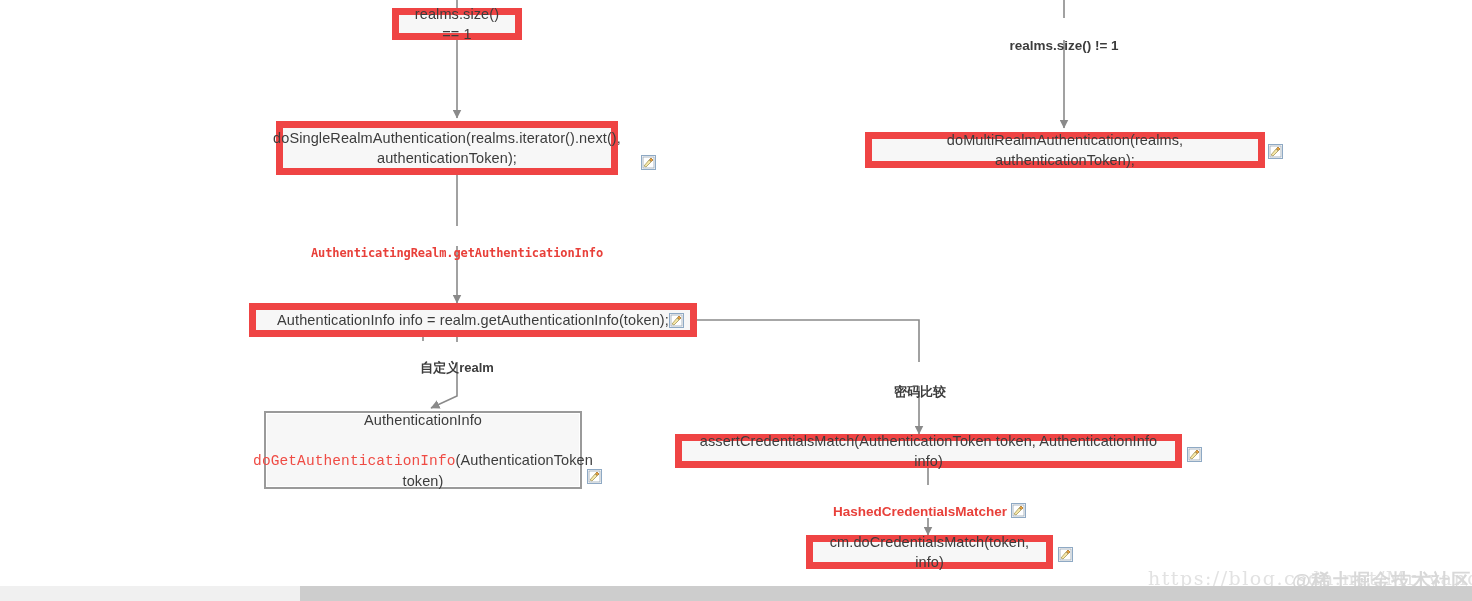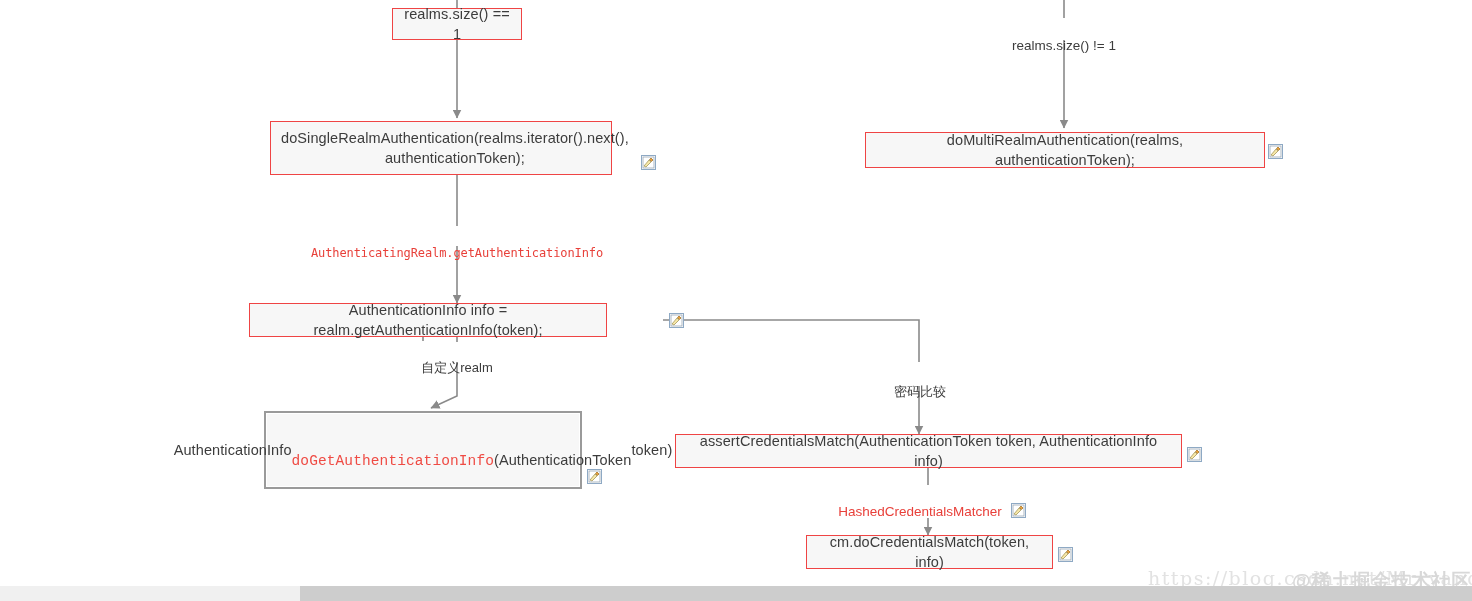--- a/index.html
+++ b/index.html
@@ -28,43 +28,45 @@
     left: 0; top: 0;
     width: 1472px;
     height: 601px;
     pointer-events: none;
   }
 
   .node {
     position: absolute;
     box-sizing: border-box;
     background: #f7f7f7;
-    border: 1px solid #ef4444;
+    border: 7px solid #ef4444;
     display: flex;
     align-items: center;
+    justify-content: center;
     text-align: center;
     font-size: 14.5px;
     line-height: 20px;
     color: #3c3c3c;
     padding: 4px 10px;
     letter-spacing: 0.1px;
     white-space: pre-line;
   }
   .node.thick {
     border: 2px solid #9a9a9a;
     box-shadow: 0 0 0 1px #ffffff inset;
   }
 
   .edge-label {
     position: absolute;
     font-size: 13.5px;
     line-height: 17px;
     color: #3c3c3c;
     text-align: center;
     white-space: pre-line;
+    font-weight: bold;
   }
   .edge-label.red {
     color: #e8403a;
   }
   .edge-label.mono-red {
     color: #e8403a;
     font-family: "DejaVu Sans Mono", "Liberation Mono", monospace;
     font-size: 12px;
     letter-spacing: -0.1px;
   }
@@ -160,21 +162,21 @@
   </svg>
 
   <div class="node" style="left:392px; top:8px; width:130px; height:32px;">
     <span>realms.size() == 1</span>
   </div>
 
   <div class="edge-label" style="left:964px; top:20px; width:200px;">
     <span>realms.size() != 1</span>
   </div>
 
-  <div class="node" style="left:270px; top:121px; width:342px; height:54px;">
+  <div class="node" style="left:276px; top:121px; width:342px; height:54px;">
     <span>doSingleRealmAuthentication(realms.iterator().next(),
 authenticationToken);</span>
   </div>
   <span class="edit-icon" style="left:641px; top:155px;">
     <svg width="13" height="13" viewBox="0 0 13 13">
       <rect x="1" y="1" width="11" height="11" fill="#ffffff" stroke="#9aa7b5" stroke-width="0.8"></rect>
       <path d="M2 10 L7 4 L9 6 L4 11 Z" fill="#f6e7a8" stroke="#9a8b4a" stroke-width="0.7"></path>
       <path d="M7.5 3.5 L9 2 L11 4 L9.5 5.5 Z" fill="#e8a13a" stroke="#9a6a20" stroke-width="0.7"></path>
     </svg>
   </span>
@@ -187,36 +189,36 @@
       <rect x="1" y="1" width="11" height="11" fill="#ffffff" stroke="#9aa7b5" stroke-width="0.8"></rect>
       <path d="M2 10 L7 4 L9 6 L4 11 Z" fill="#f6e7a8" stroke="#9a8b4a" stroke-width="0.7"></path>
       <path d="M7.5 3.5 L9 2 L11 4 L9.5 5.5 Z" fill="#e8a13a" stroke="#9a6a20" stroke-width="0.7"></path>
     </svg>
   </span>
 
   <div class="edge-label mono-red" style="left:307px; top:228px; width:300px;">
     <span>AuthenticatingRealm.getAuthenticationInfo</span>
   </div>
 
-  <div class="node" style="left:249px; top:303px; width:358px; height:34px;">
+  <div class="node" style="left:249px; top:303px; width:448px; height:34px;">
     <span>AuthenticationInfo info = realm.getAuthenticationInfo(token);</span>
   </div>
   <span class="edit-icon" style="left:669px; top:313px;">
     <svg width="13" height="13" viewBox="0 0 13 13">
       <rect x="1" y="1" width="11" height="11" fill="#ffffff" stroke="#9aa7b5" stroke-width="0.8"></rect>
       <path d="M2 10 L7 4 L9 6 L4 11 Z" fill="#f6e7a8" stroke="#9a8b4a" stroke-width="0.7"></path>
       <path d="M7.5 3.5 L9 2 L11 4 L9.5 5.5 Z" fill="#e8a13a" stroke="#9a6a20" stroke-width="0.7"></path>
     </svg>
   </span>
 
   <div class="edge-label cn" style="left:382px; top:342px; width:150px;">
     <span>自定义realm</span>
   </div>
 
-  <div class="node thick" style="left:264px; top:411px; width:318px; height:78px; flex-direction:row; justify-content:center; line-height:20px;">
+  <div class="node thick" style="left:264px; top:411px; width:318px; height:78px; flex-direction:column; justify-content:center; line-height:20px;">
     <div>AuthenticationInfo</div>
     <div>
       <span class="red-text">doGetAuthenticationInfo</span><span>(AuthenticationToken</span>
     </div>
     <div>token)</div>
   </div>
   <span class="edit-icon" style="left:587px; top:469px;">
     <svg width="13" height="13" viewBox="0 0 13 13">
       <rect x="1" y="1" width="11" height="11" fill="#ffffff" stroke="#9aa7b5" stroke-width="0.8"></rect>
       <path d="M2 10 L7 4 L9 6 L4 11 Z" fill="#f6e7a8" stroke="#9a8b4a" stroke-width="0.7"></path>

